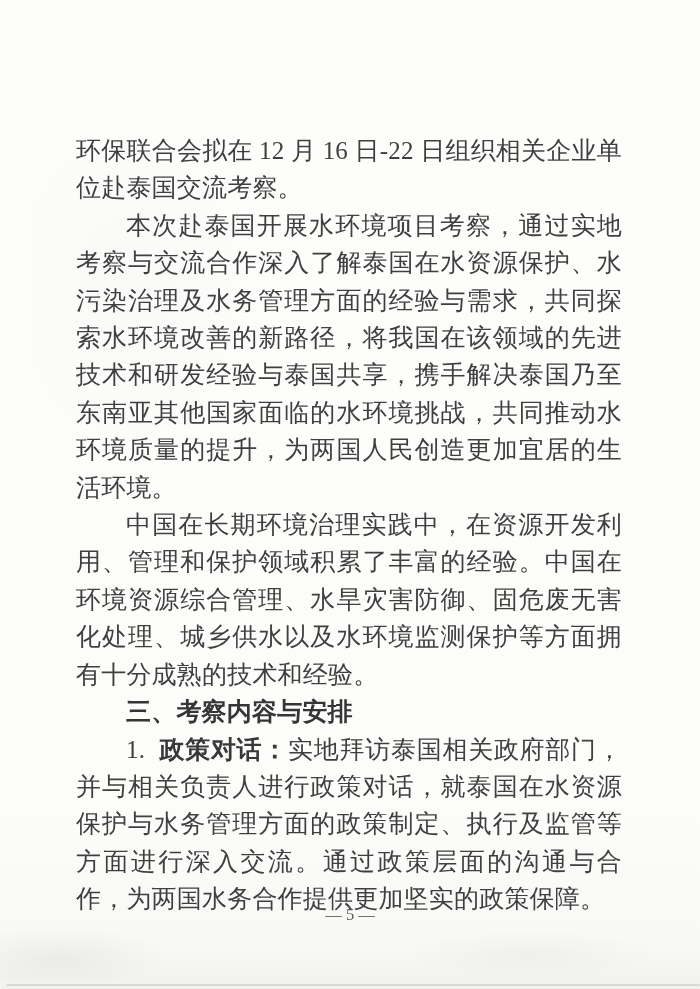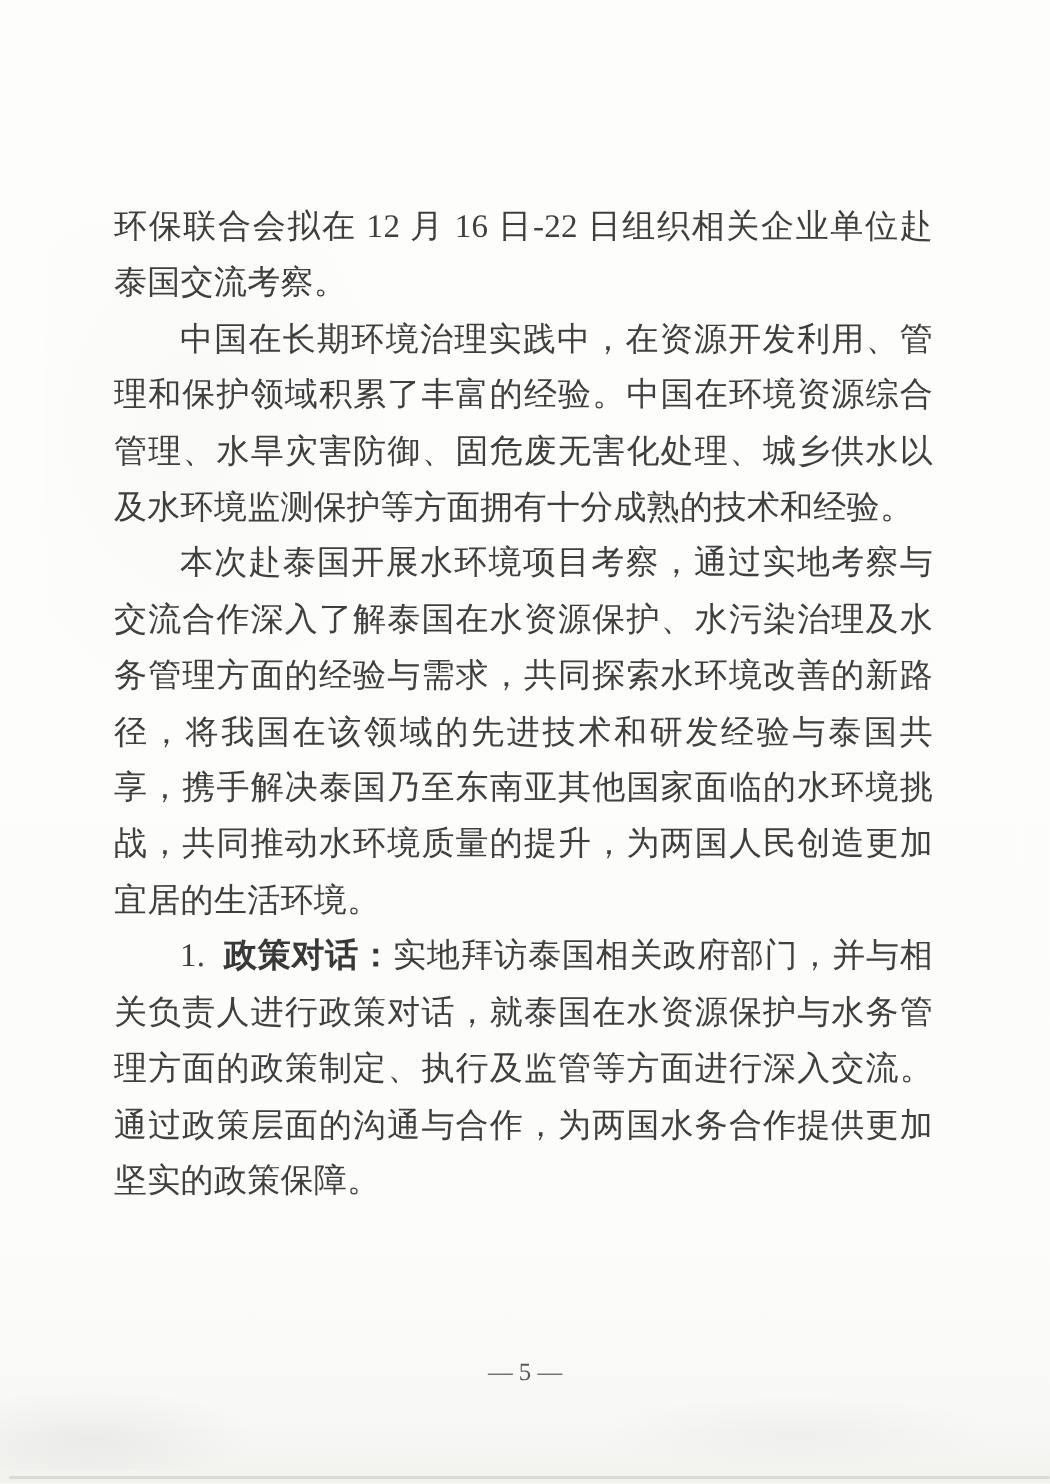--- a/index.html
+++ b/index.html
@@ -46,21 +46,21 @@
     line-height: 37.4px;
     color: #3f3f3f;
     text-align: justify;
     text-align-last: left;
     letter-spacing: 0.2px;
   }
   .text-block p,
   .text-block h2 {
     margin: 0;
     padding: 0;
-    font-size: 22px;
+    font-size: 25px;
     line-height: 37.4px;
     font-weight: normal;
   }
   .text-block h2 {
     font-weight: bold;
     text-indent: 2em;
     color: #353535;
   }
   .text-block p.indent {
     text-indent: 2em;
@@ -89,25 +89,26 @@
 
 <div class="page">
 
   <div class="smudge-c"></div>
 
   <div class="text-block">
 
     <p>环保联合会拟在 12 月 16 日-22 日组织相关企业单位赴泰国交流考察。</p>
 
 
+    <p class="indent">本次赴泰国开展水环境项目考察，通过实地考察与交流合作深入了解泰国在水资源保护、水污染治理及水务管理方面的经验与需求，共同探索水环境改善的新路径，将我国在该领域的先进技术和研发经验与泰国共享，携手解决泰国乃至东南亚其他国家面临的水环境挑战，共同推动水环境质量的提升，为两国人民创造更加宜居的生活环境。</p>
+
     <p class="indent">中国在长期环境治理实践中，在资源开发利用、管理和保护领域积累了丰富的经验。中国在环境资源综合管理、水旱灾害防御、固危废无害化处理、城乡供水以及水环境监测保护等方面拥有十分成熟的技术和经验。</p>
 
-    <p class="indent">本次赴泰国开展水环境项目考察，通过实地考察与交流合作深入了解泰国在水资源保护、水污染治理及水务管理方面的经验与需求，共同探索水环境改善的新路径，将我国在该领域的先进技术和研发经验与泰国共享，携手解决泰国乃至东南亚其他国家面临的水环境挑战，共同推动水环境质量的提升，为两国人民创造更加宜居的生活环境。</p>
 
-
+    <h2>三、考察内容与安排</h2>
 
     <p class="indent"><span class="item-num">1.</span><span class="item-label">政策对话：</span><span>实地拜访泰国相关政府部门，并与相关负责人进行政策对话，就泰国在水资源保护与水务管理方面的政策制定、执行及监管等方面进行深入交流。通过政策层面的沟通与合作，为两国水务合作提供更加坚实的政策保障。</span></p>
 
   </div>
 
   <div class="page-number">— 5 —</div>
 
   <div class="smudge-a"></div>
   <div class="smudge-b"></div>
   <div class="scan-bottom-edge"></div>

